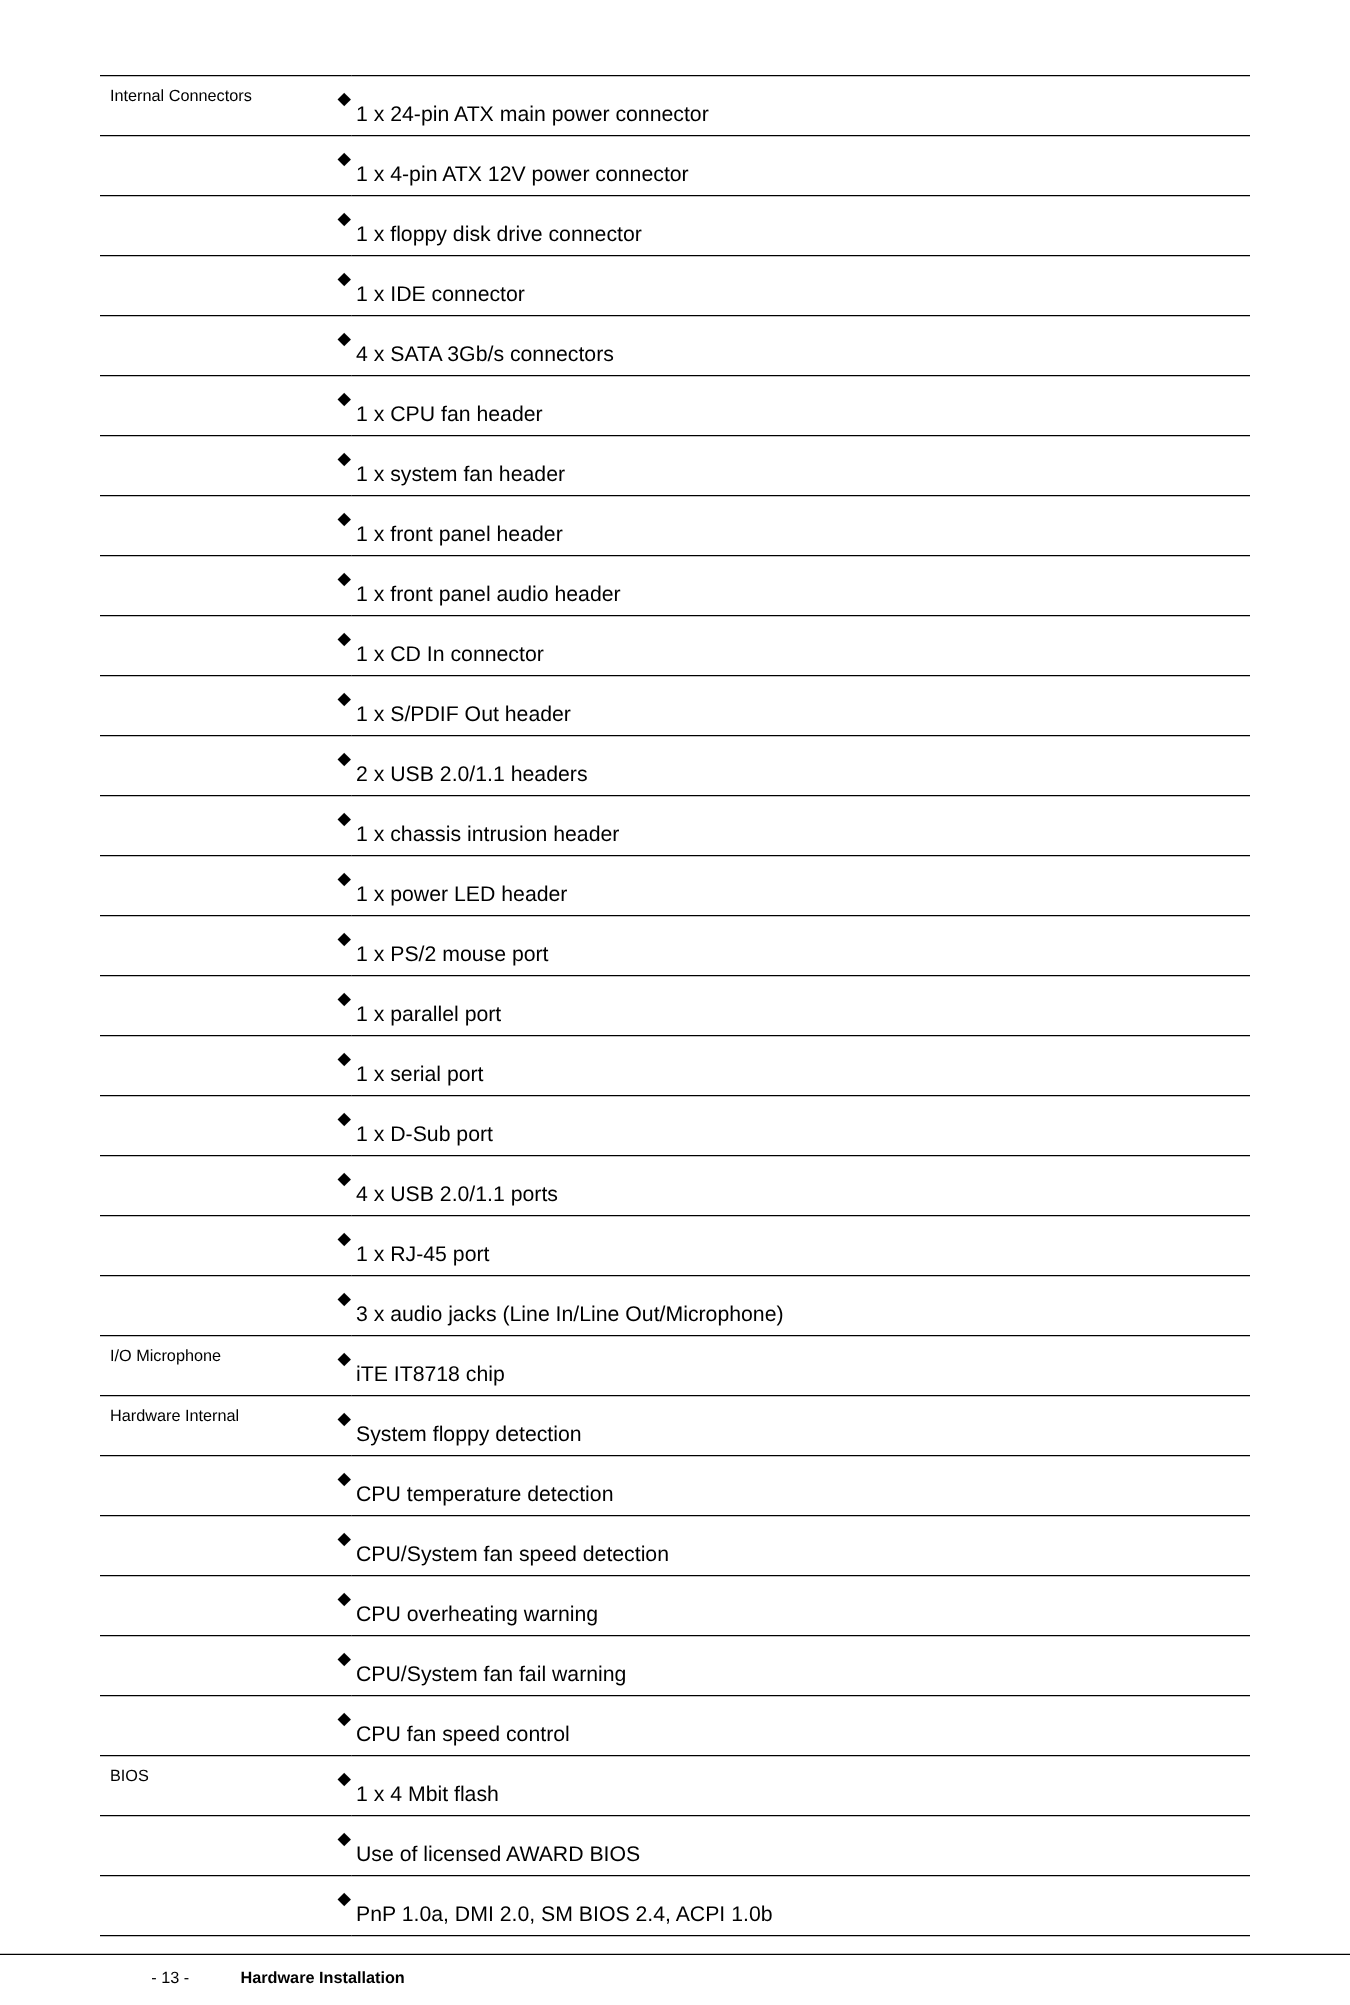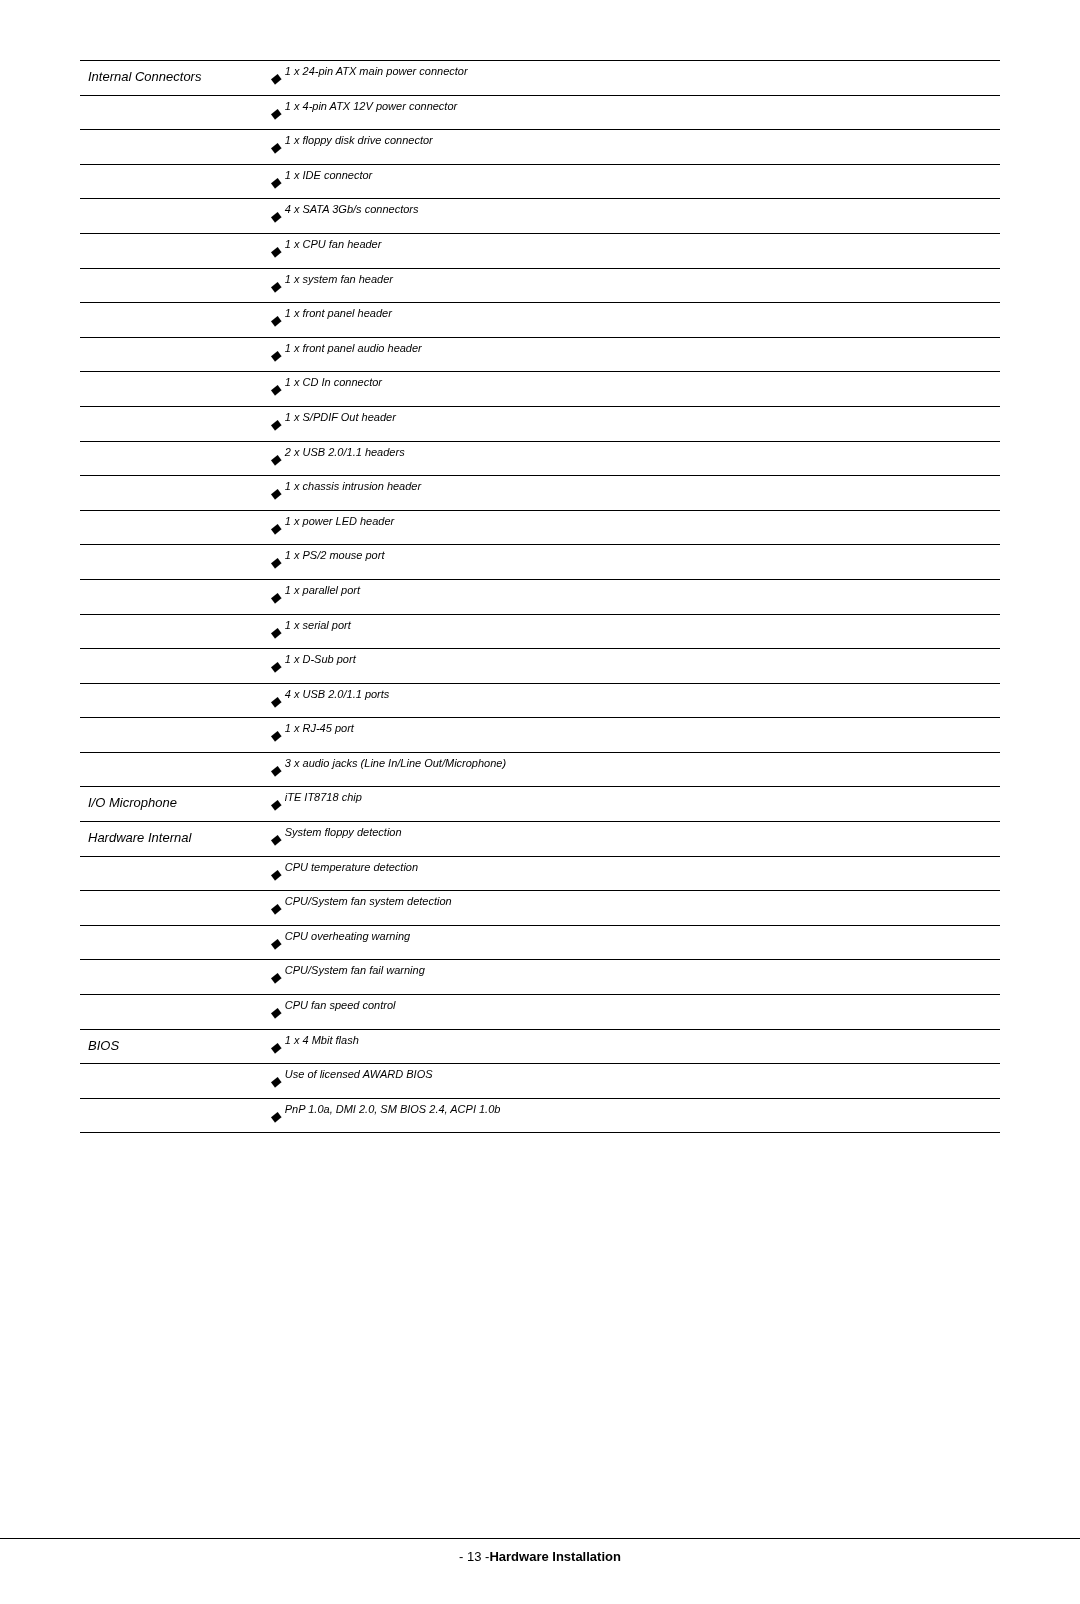--- a/index.html
+++ b/index.html
@@ -22,21 +22,20 @@
       padding: 60px 80px 80px 80px;
     }
 
     .spec-table {
       width: 100%;
       border-collapse: collapse;
     }
 
     .spec-table tr {
       border-top: 1px solid #000;
-      font-style: italic;
     }
 
     .spec-table tr:last-child {
       border-bottom: 1px solid #000;
     }
 
     .spec-table td {
       padding: 6px 8px;
       vertical-align: top;
     }
@@ -50,41 +49,42 @@
 
     .spec-table td.bullet-col {
       width: 20px;
       padding-left: 10px;
       padding-right: 0;
       font-size: 14px;
       padding-top: 8px;
     }
 
     .spec-table td.value-col {
-      font-size: 11px;
-      padding-top: 4px;
+      font-size: 17px;
+      padding-top: 21px;
       padding-left: 4px;
     }
 
     .bullet-symbol {
       font-size: 14px;
       line-height: 1.4;
     }
 
     .page-footer {
       position: absolute;
       bottom: 40px;
       left: 0;
       right: 0;
       display: flex;
-      justify-content: center;
+      justify-content: flex-start;
       align-items: center;
       padding: 0 80px;
       border-top: 1px solid #000;
       padding-top: 10px;
+      gap: 41px;
     }
 
     .footer-left {
       font-size: 13px;
     }
 
     .footer-center {
       font-size: 13px;
     }
 
@@ -215,21 +215,21 @@
           <td class="value-col">System floppy detection</td>
         </tr>
         <tr>
           <td></td>
           <td class="bullet-col"><span class="bullet-symbol">◆</span></td>
           <td class="value-col">CPU temperature detection</td>
         </tr>
         <tr>
           <td></td>
           <td class="bullet-col"><span class="bullet-symbol">◆</span></td>
-          <td class="value-col">CPU/System fan system detection</td>
+          <td class="value-col">CPU/System fan speed detection</td>
         </tr>
         <tr>
           <td></td>
           <td class="bullet-col"><span class="bullet-symbol">◆</span></td>
           <td class="value-col">CPU overheating warning</td>
         </tr>
         <tr>
           <td></td>
           <td class="bullet-col"><span class="bullet-symbol">◆</span></td>
           <td class="value-col">CPU/System fan fail warning</td>

